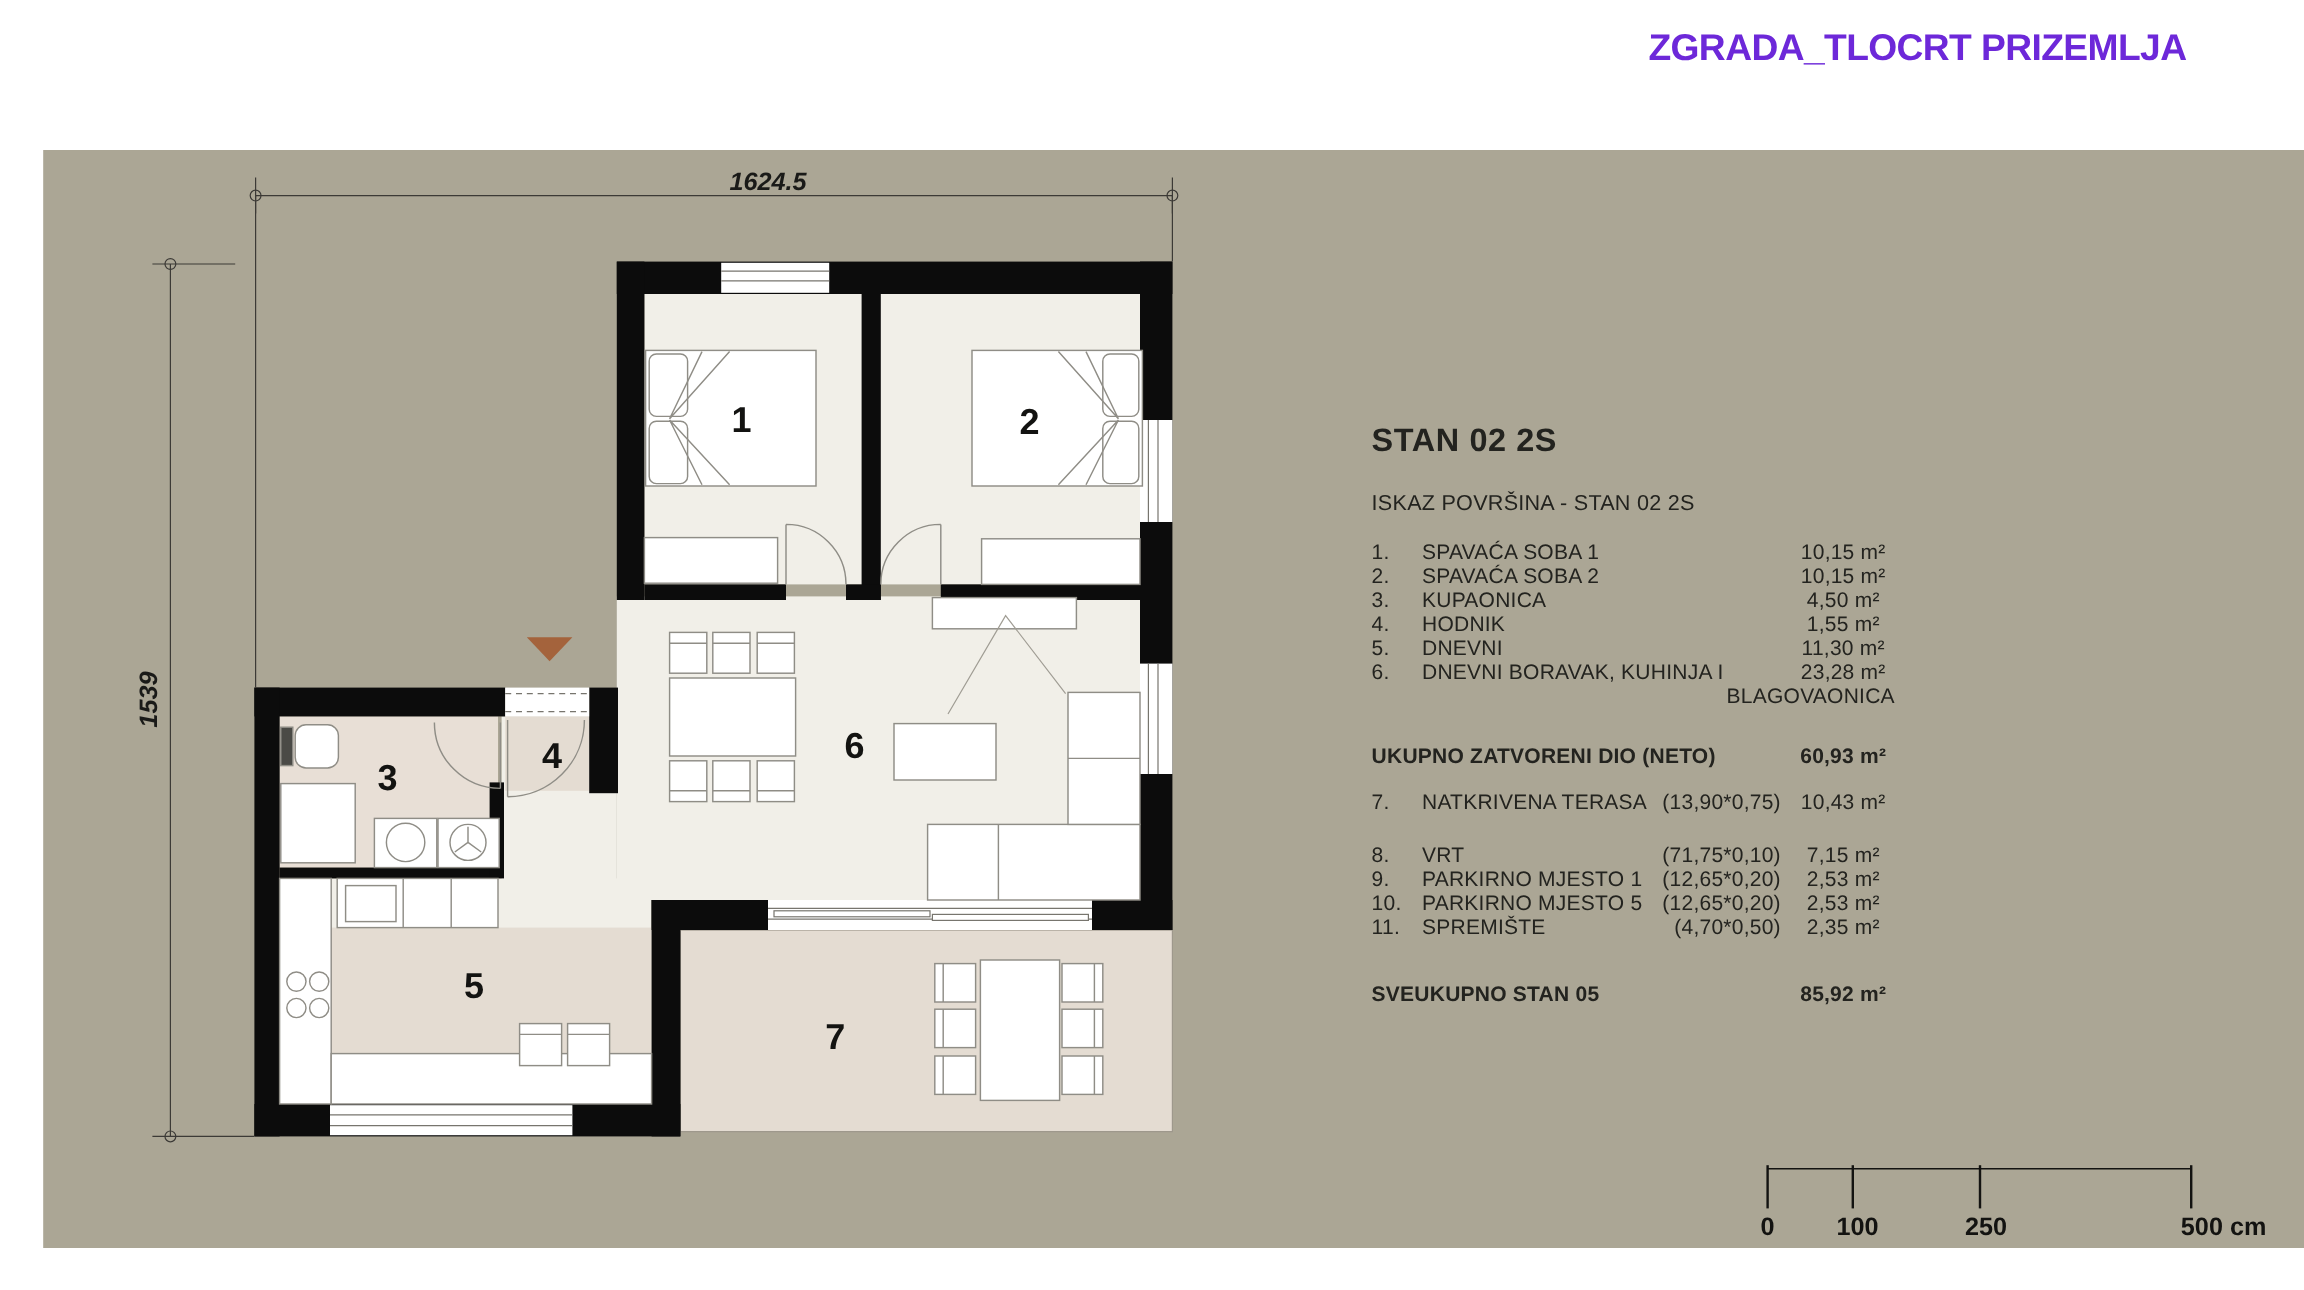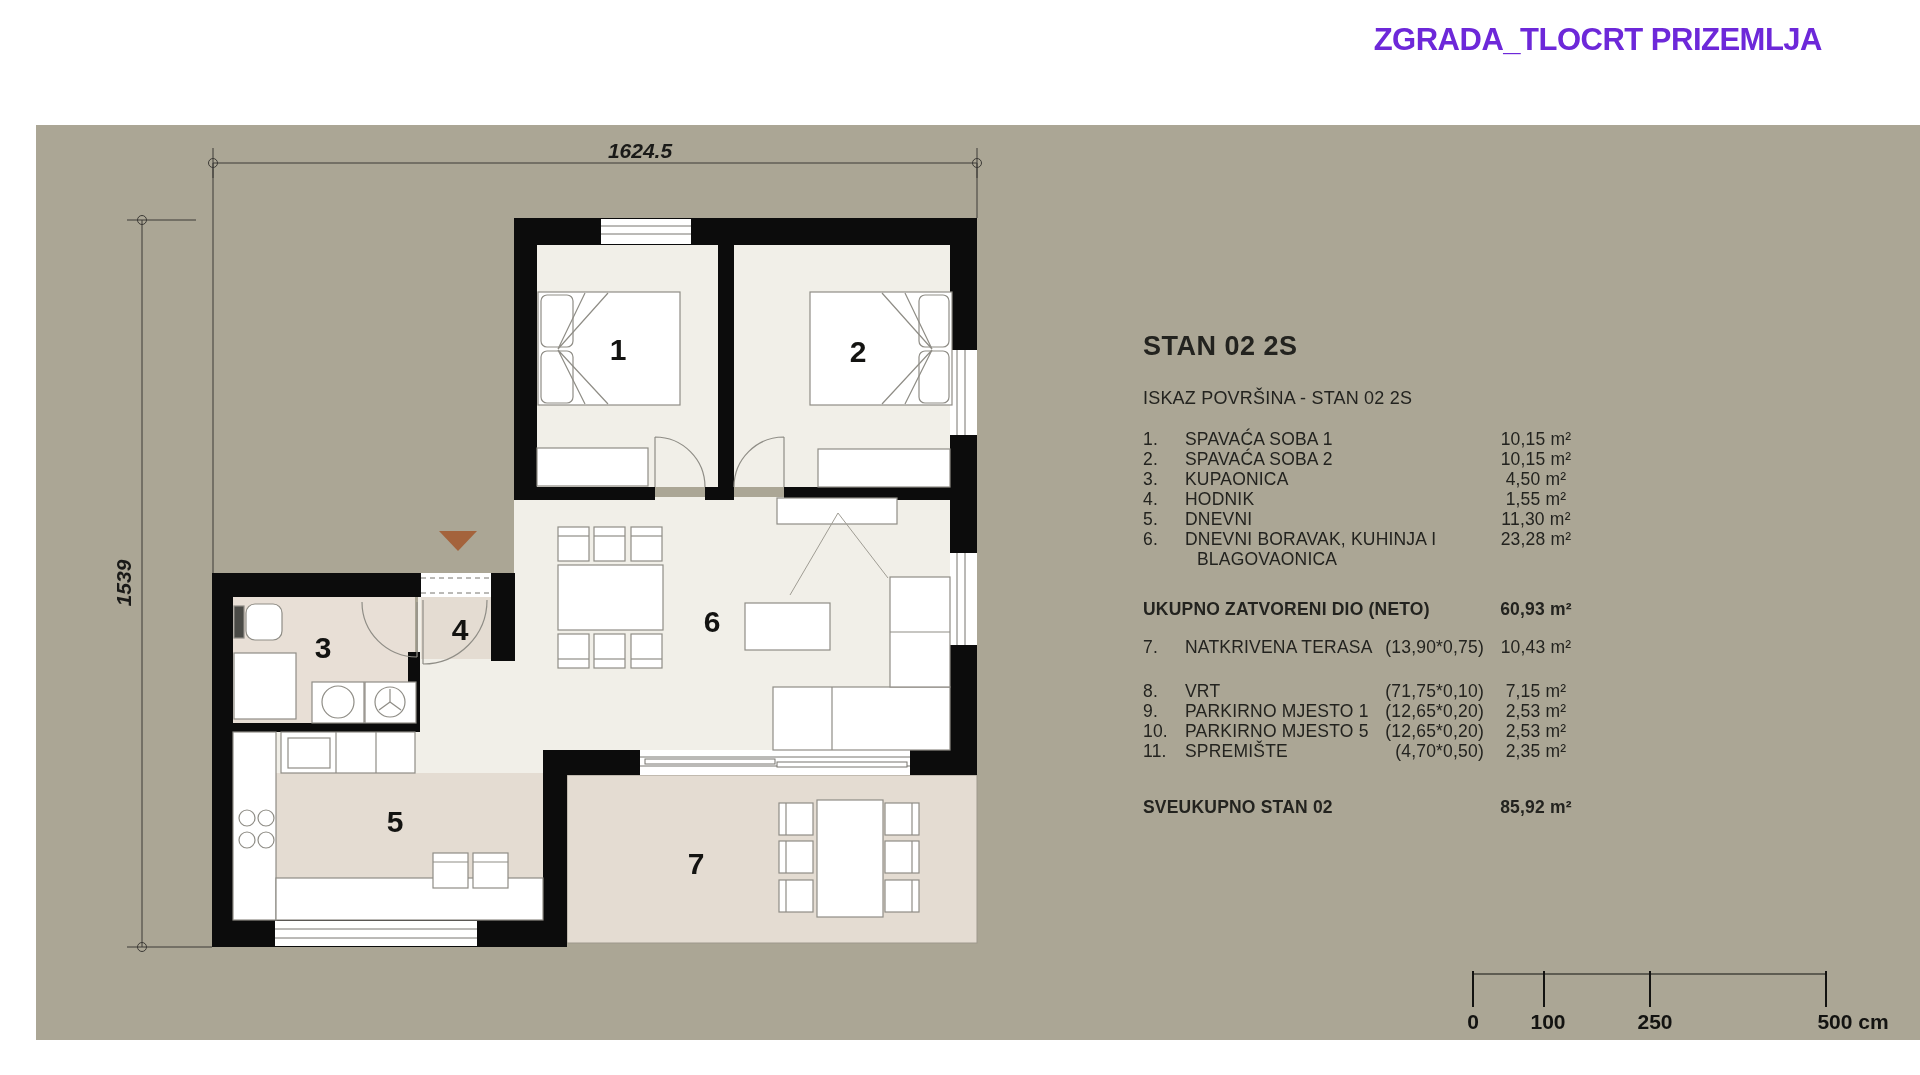--- a/index.html
+++ b/index.html
@@ -9,30 +9,30 @@
   }
   .canvas-bg{position:absolute;left:36px;top:125px;width:1884px;height:915px;background:#aba695;}
   svg.plan{position:absolute;left:0;top:0;}
 
   
   .title-block{position:absolute;top:24px;right:98px;text-align:right;line-height:1.05;}
   .title-main{font-size:31px;font-weight:bold;letter-spacing:-0.5px;color:#6d28d9;}
   .title-sub{font-size:28px;font-weight:bold;letter-spacing:0.5px;color:#9a6e50;margin-top:4px;}
 
   
-  .panel{position:absolute;left:1143px;top:331px;width:436px;color:#23231f;}
+  .panel{position:absolute;left:1143px;top:352px;width:436px;color:#23231f;}
   .panel-heading{font-size:27px;font-weight:bold;letter-spacing:0.5px;}
   .panel-sub{font-size:18px;font-weight:normal;margin-top:26px;letter-spacing:0.2px;}
   .rows{margin-top:20px;font-size:17.5px;line-height:20px;letter-spacing:0.2px;}
   .row{display:flex;}
   .row .no{width:42px;flex:none;}
   .row .nm{flex:1;}
   .row .calc{text-align:right;white-space:pre;}
   .row .ar{text-align:center;white-space:pre;margin-left:9px;min-width:86px;}
-  .row.cont .nm{margin-left:54px;}
+  .row.cont .nm{margin-left:42px;text-align:right;}
   .row.bold{font-weight:bold;}
   .mt30{margin-top:30px;}
   .mt18{margin-top:18px;}
   .mt24{margin-top:24px;}
   .mt36{margin-top:36px;}
 </style>
 </head>
 <body>
 
 <div class="canvas-bg"></div>
@@ -336,17 +336,17 @@
       <span class="ar">2,53 m²</span>
     </div>
     <div class="row">
       <span class="no">11.</span>
       <span class="nm">SPREMIŠTE</span>
       <span class="calc">(4,70*0,50)</span>
       <span class="ar">2,35 m²</span>
     </div>
 
     <div class="row bold mt36">
-      <span class="nm">SVEUKUPNO STAN 02</span>
+      <span class="nm">SVEUKUPNO STAN 05</span>
       <span class="ar">85,92 m²</span>
     </div>
   </div>
 </div>
 
 </body></html>

